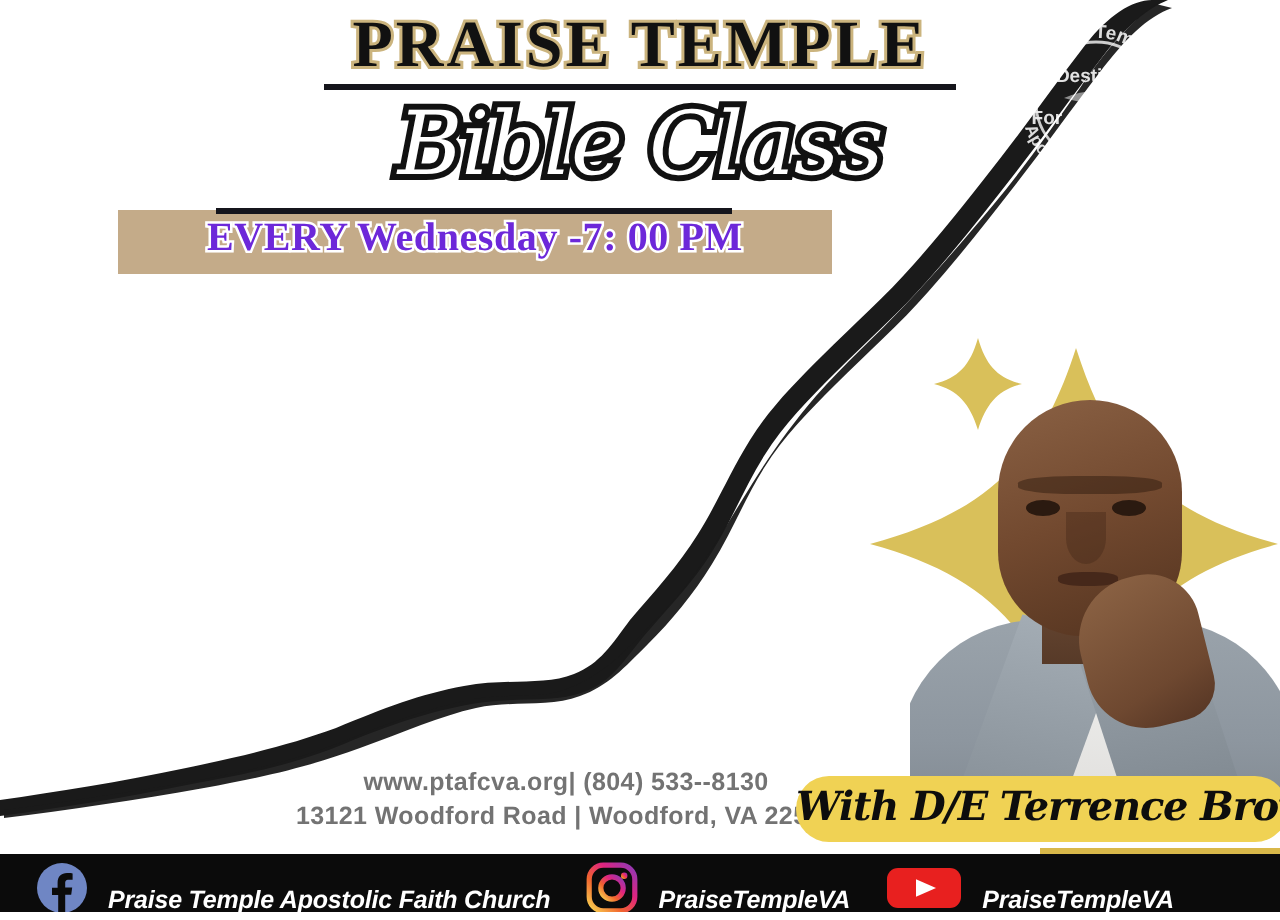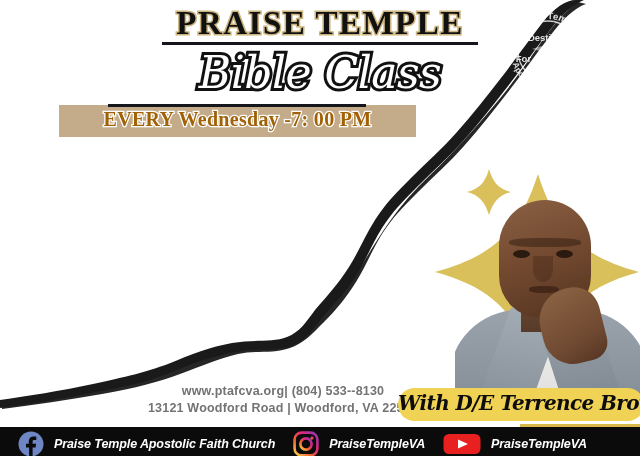--- a/index.html
+++ b/index.html
@@ -179,21 +179,21 @@
   .tan-band{
     position:absolute;left:59px;top:105px;width:357px;height:32px;
     background:#c4ab89;
   }
   .tan-rule{
     position:absolute;left:108px;top:104px;width:258px;height:3px;background:#15151c;
   }
   .band-text{
     position:absolute;left:59px;top:108px;width:357px;text-align:center;
     font-family:"Liberation Serif",serif;font-weight:bold;font-size:20px;
-    letter-spacing:.3px;color:#a16207;
+    letter-spacing:.3px;color:#6d28d9;
     -webkit-text-stroke:2.5px #ffffff;paint-order:stroke fill;
   }
 
   
   .logo{position:absolute;left:502px;top:5px;width:92px;height:92px;opacity:.92;}
 
   
   .contact{
     position:absolute;left:118px;top:384px;width:330px;
     text-align:center;color:#737373;
@@ -210,21 +210,21 @@
     position:absolute;left:398px;top:391px;width:246px;text-align:center;
     font-family:"DejaVu Serif",serif;font-style:italic;font-weight:bold;
     font-size:20px;color:#0d0d0d;letter-spacing:-.6px;white-space:nowrap;
   }
 
   
   .footer{
     position:absolute;left:0;top:427px;width:640px;height:33px;
     background:#0b0b0b;display:flex;align-items:center;
   }
-  .footer .grp{display:flex;align-items:center;}
+  .footer .grp{display:flex;align-items:flex-end;}
   .footer .handle{
     color:#ffffff;font-size:12.5px;font-weight:bold;font-style:italic;
     letter-spacing:-.1px;white-space:nowrap;
   }
   .ic{flex:0 0 auto;display:block;}
   .gold-strip{
     position:absolute;left:520px;top:424px;width:120px;height:3px;background:#d9b84a;
   }
   .white-strip{
     position:absolute;left:40px;top:424px;width:480px;height:3px;background:#ffffff;

